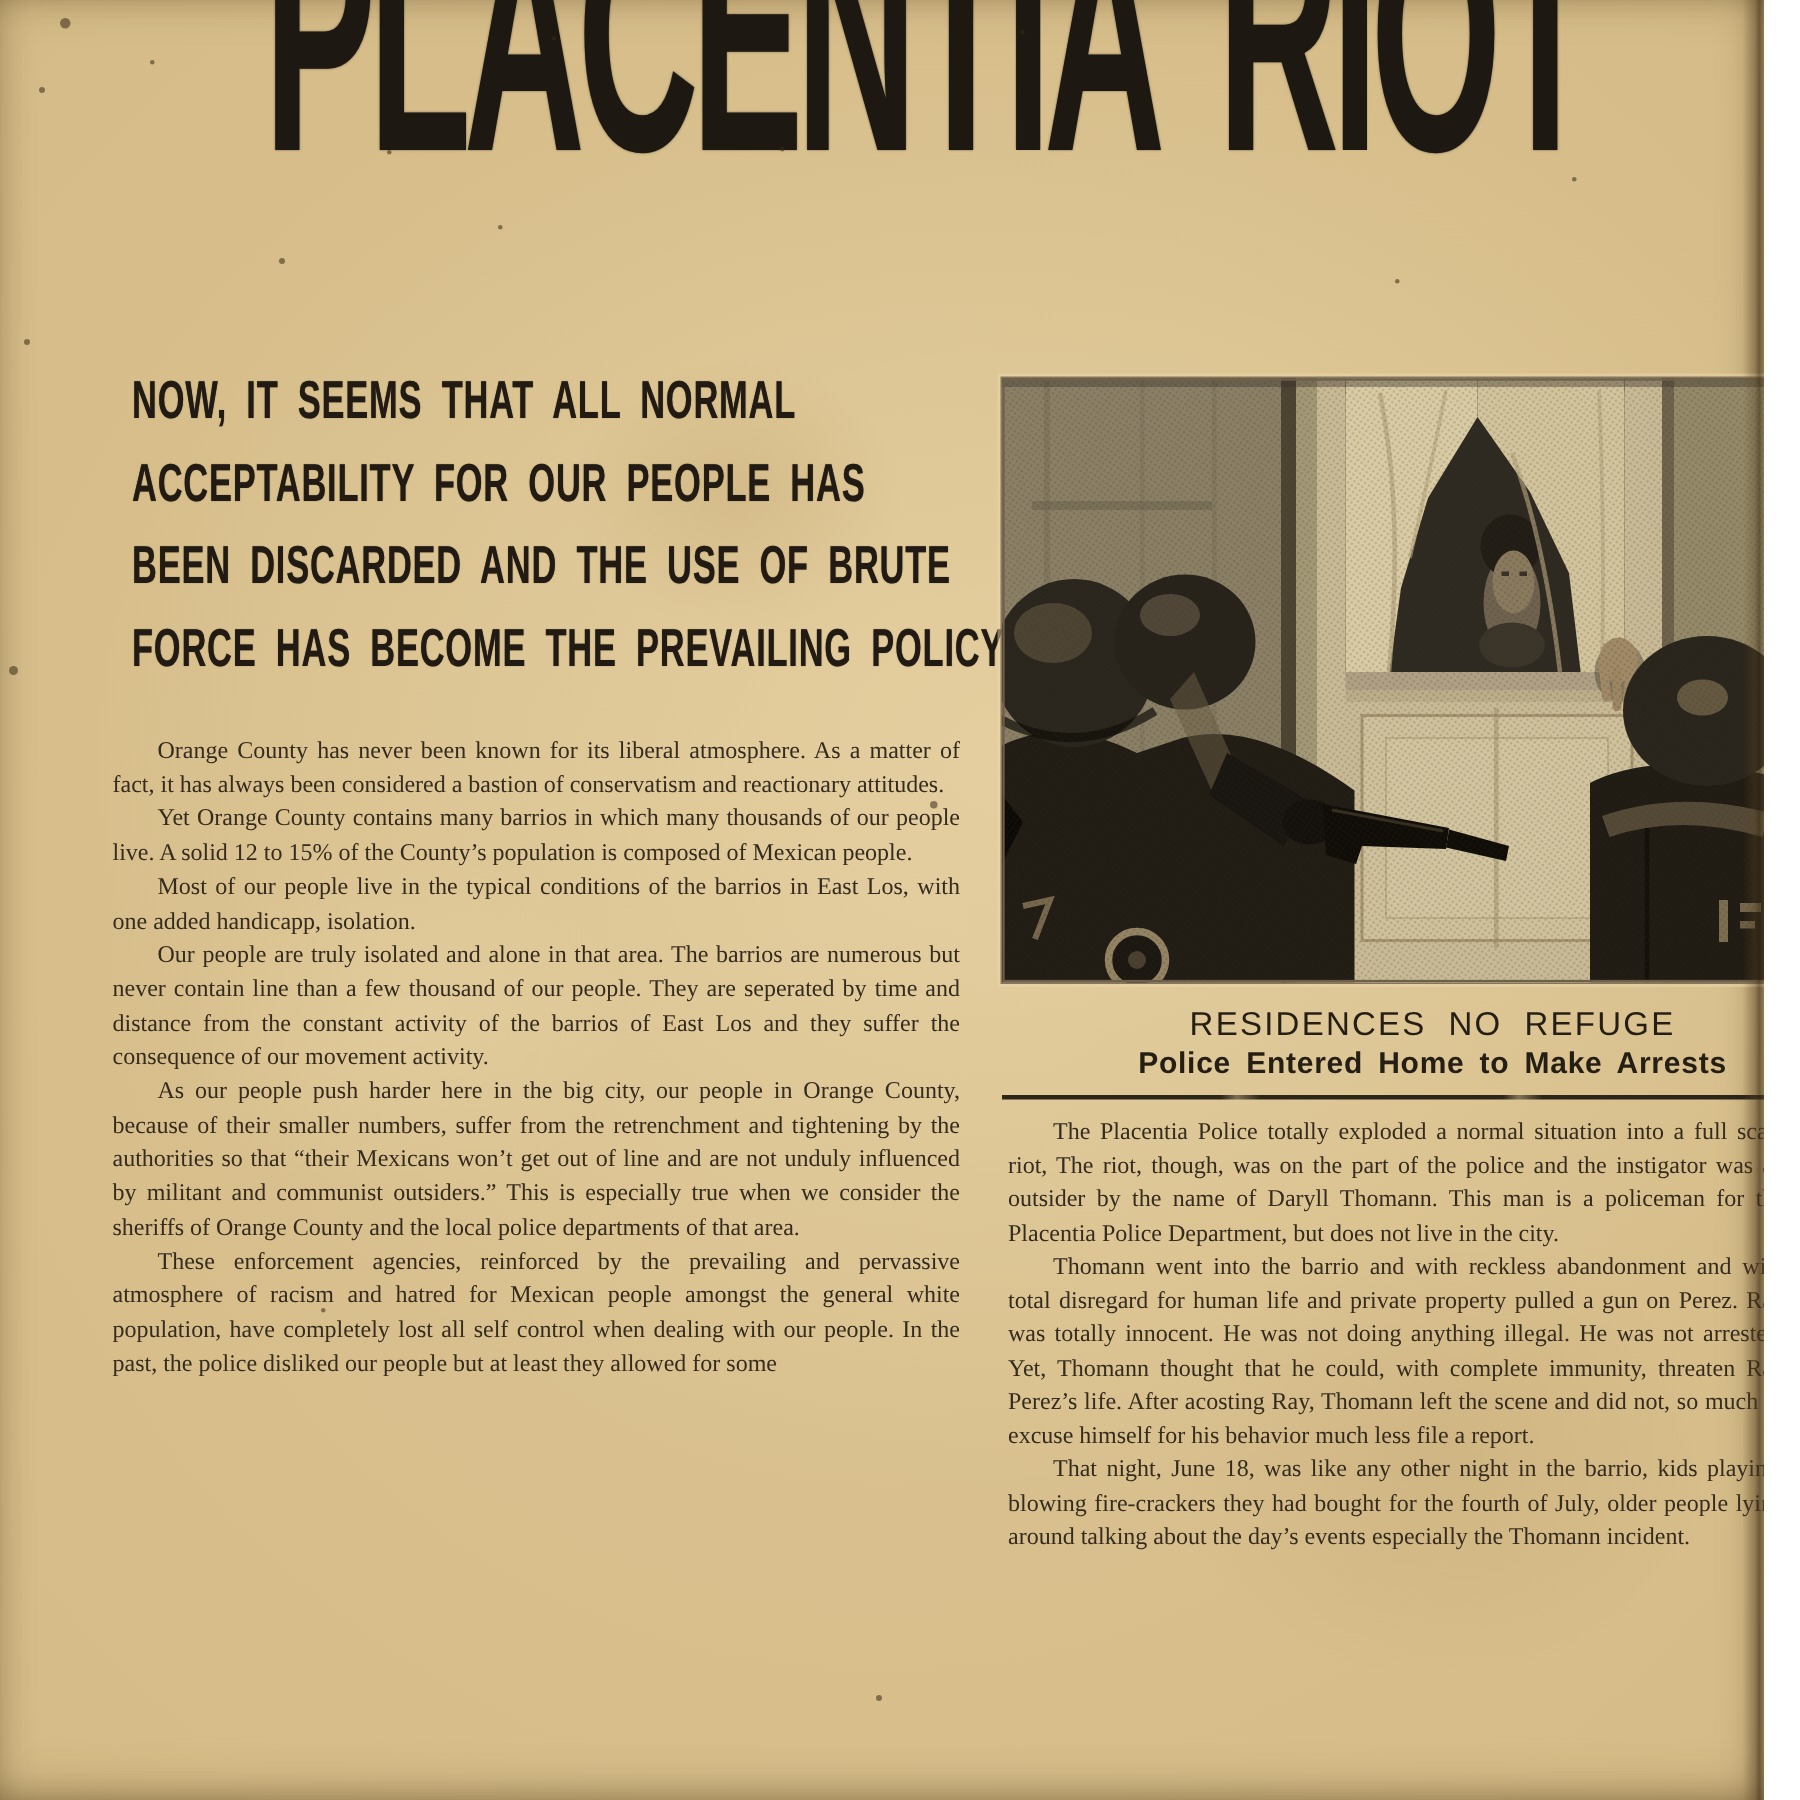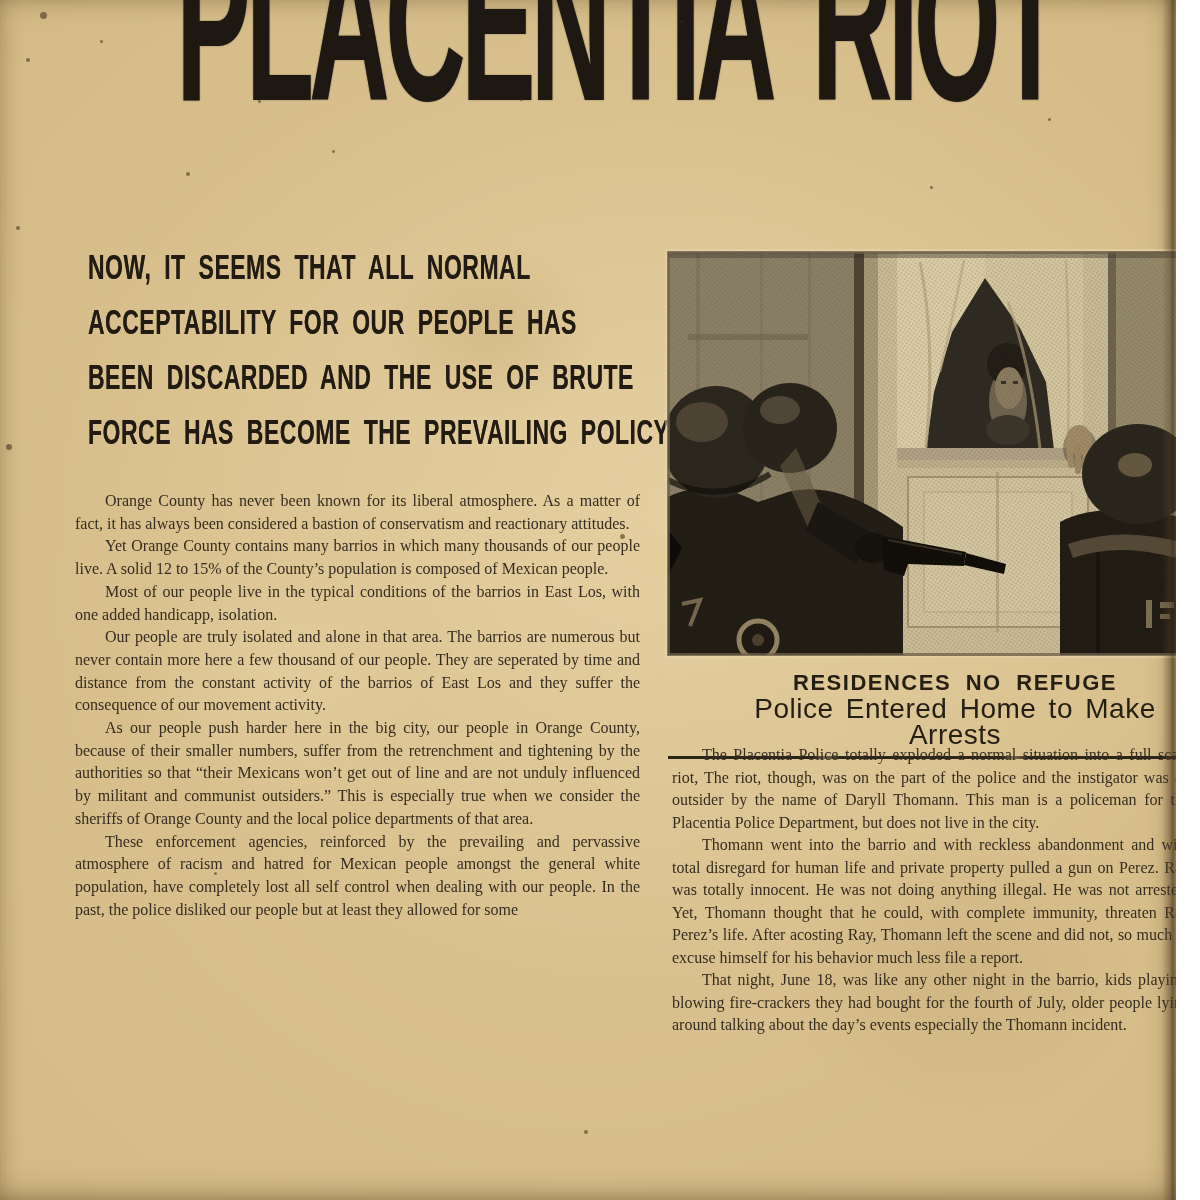--- a/index.html
+++ b/index.html
@@ -61,22 +61,22 @@
   .photo-fig{position:absolute;left:668px;top:252px;width:522px;margin:0;}
   .photo{
     width:522px;height:403px;
     outline:1px solid rgba(110,96,74,.8);
     box-shadow:0 0 0 3px rgba(233,216,176,.5);
     background:#c4b592;
   }
   .photo svg{display:block;width:522px;height:403px;}
   .photo-caption{margin-top:14px;text-align:center;padding-left:52px;
     font-family:"Liberation Sans","DejaVu Sans",sans-serif;color:#241e14;}
-  .cap-title{font-weight:700;font-size:22px;line-height:27px;letter-spacing:1.5px;word-spacing:7px;}
-  .cap-sub{font-weight:400;font-size:28px;line-height:26px;letter-spacing:.5px;word-spacing:4px;}
+  .cap-title{font-weight:400;font-size:22px;line-height:27px;letter-spacing:1.5px;word-spacing:7px;}
+  .cap-sub{font-weight:700;font-size:20px;line-height:26px;letter-spacing:.5px;word-spacing:4px;}
   .cap-rule{
     margin-top:8px;height:3px;width:522px;
     background:linear-gradient(90deg,#2c251a 0%,#2c251a 28%,rgba(44,37,26,.55) 30%,#2c251a 33%,#2c251a 64%,rgba(44,37,26,.5) 66%,#2c251a 69%,#2c251a 100%);
   }
   
   .speck{position:absolute;border-radius:50%;background:rgba(58,42,22,.55);}
   .stain{position:absolute;border-radius:50%;pointer-events:none;}
   .stain.s1{left:380px;top:240px;width:220px;height:180px;background:radial-gradient(closest-side,rgba(176,142,88,.22),rgba(0,0,0,0));}
   .stain.s2{left:780px;top:820px;width:360px;height:300px;background:radial-gradient(closest-side,rgba(150,116,66,.12),rgba(0,0,0,0));}
   .stain.s3{left:120px;top:560px;width:300px;height:240px;background:radial-gradient(closest-side,rgba(238,220,176,.3),rgba(0,0,0,0));}
@@ -100,21 +100,21 @@
     <div class="deck-line">NOW, IT SEEMS THAT ALL NORMAL</div>
     <div class="deck-line">ACCEPTABILITY FOR OUR PEOPLE HAS</div>
     <div class="deck-line">BEEN DISCARDED AND THE USE OF BRUTE</div>
     <div class="deck-line">FORCE HAS BECOME THE PREVAILING POLICY</div>
   </div>
 
   <div class="body-col col-left">
     <p>Orange County has never been known for its liberal atmosphere. As a matter of fact, it has always been considered a bastion of conservatism and reactionary attitudes.</p>
     <p>Yet Orange County contains many barrios in which many thousands of our people live. A solid 12 to 15% of the County’s population is composed of Mexican people.</p>
     <p>Most of our people live in the typical conditions of the barrios in East Los, with one added handicapp, isolation.</p>
-    <p>Our people are truly isolated and alone in that area. The barrios are numerous but never contain more here a few thousand of our people. They are seperated by time and distance from the constant activity of the barrios of East Los and they suffer the consequence of our movement activity.</p>
+    <p>Our people are truly isolated and alone in that area. The barrios are numerous but never contain line than a few thousand of our people. They are seperated by time and distance from the constant activity of the barrios of East Los and they suffer the consequence of our movement activity.</p>
     <p>As our people push harder here in the big city, our people in Orange County, because of their smaller numbers, suffer from the retrenchment and tightening by the authorities so that “their Mexicans won’t get out of line and are not unduly influenced by militant and communist outsiders.” This is especially true when we consider the sheriffs of Orange County and the local police departments of that area.</p>
     <p>These enforcement agencies, reinforced by the prevailing and pervassive atmosphere of racism and hatred for Mexican people amongst the general white population, have completely lost all self control when dealing with our people. In the past, the police disliked our people but at least they allowed for some</p>
   </div>
 
   <figure class="photo-fig">
     <div class="photo">
       <svg viewBox="0 0 522 403" preserveAspectRatio="none" role="img" aria-label="news photo">
         <defs>
           <pattern id="ht" width="3.2" height="3.2" patternUnits="userSpaceOnUse" patternTransform="rotate(35)">
             <circle cx="1.6" cy="1.6" r="0.75" fill="#332c22" opacity="0.22"></circle>

